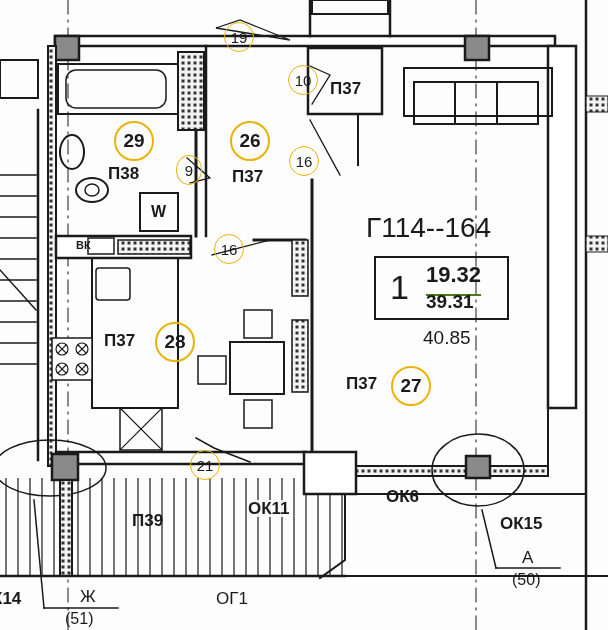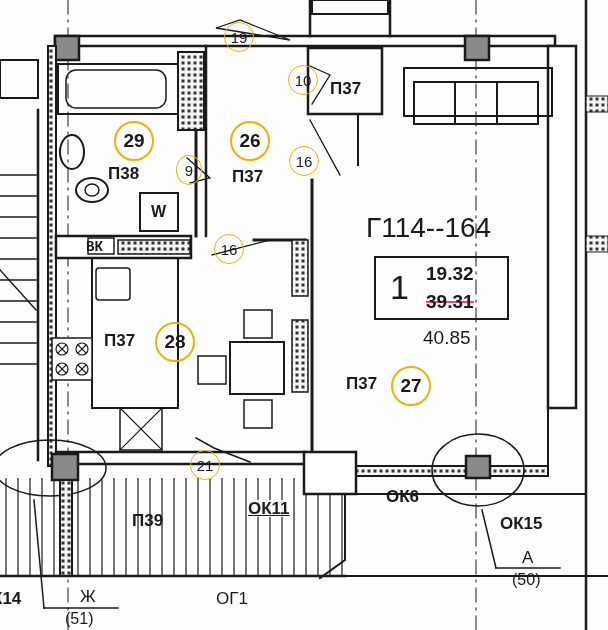--- a/index.html
+++ b/index.html
@@ -6,21 +6,21 @@
   #plan{position:relative;width:608px;height:630px;overflow:hidden;background:#fdfdfd;font-family:"Liberation Sans","DejaVu Sans",sans-serif;}
   svg{position:absolute;left:0;top:0;}
   .lbl{position:absolute;font-weight:bold;color:#1a1a1a;white-space:nowrap;line-height:1;}
   .code{font-size:17px;}
   .circ{position:absolute;border:2px solid #eab308;border-radius:50%;display:flex;align-items:center;justify-content:center;font-weight:bold;color:#1a1a1a;background:transparent;}
   .circ.big{width:36px;height:36px;font-size:19px;}
   .circ.sm{width:28px;height:28px;font-size:15px;font-weight:normal;border-width:1.5px;}
   .title{font-size:28px;font-weight:normal;letter-spacing:0px;}
   .areabox{position:absolute;left:374px;top:256px;width:131px;height:60px;border:2px solid #1a1a1a;}
   .areabox .num{position:absolute;left:14px;top:12px;font-size:34px;font-weight:normal;}
-  .areabox .a1{position:absolute;left:50px;top:6px;font-size:19px;border-bottom:2px solid #ec4899;padding-bottom:18px;}
+  .areabox .a1{position:absolute;left:50px;top:6px;font-size:22px;border-bottom:2px solid #4d7c0f;padding-bottom:8px;}
   .areabox .a2{position:absolute;left:50px;top:34px;font-size:19px;}
   .total{position:absolute;left:423px;top:328px;font-size:19px;}
 </style>
 </head>
 <body>
 
 <div id="plan">
   <svg width="608" height="630" viewBox="0 0 608 630">
     <defs>
       <pattern id="hatch" width="12" height="10" patternUnits="userSpaceOnUse">
@@ -177,23 +177,23 @@
   <div class="lbl code" style="left:132px;top:512px;">П39</div>
 
   <div class="circ sm" style="left:224px;top:22px;">19</div>
   <div class="circ sm" style="left:288px;top:65px;">10</div>
   <div class="circ sm" style="left:289px;top:146px;">16</div>
   <div class="circ sm" style="left:176px;top:155px;width:24px;height:28px;">9</div>
   <div class="circ sm" style="left:214px;top:234px;">16</div>
   <div class="circ sm" style="left:190px;top:450px;">21</div>
 
   <div class="lbl" style="left:151px;top:204px;font-size:16px;">W</div>
-  <div class="lbl" style="left:86px;top:240px;font-size:14px;font-family:Liberation Mono, monospace;">ВК</div>
-
-  <div class="lbl code" style="left:248px;top:500px;background:rgba(255,255,255,0.85);text-decoration:underline;">ОК11</div>
+  <div class="lbl" style="left:76px;top:240px;font-size:11px;">ВК</div>
+
+  <div class="lbl code" style="left:248px;top:500px;background:rgba(255,255,255,0.85);">ОК11</div>
   <div class="lbl code" style="left:386px;top:488px;text-align:center;">ОК6</div>
   <div class="lbl code" style="left:500px;top:515px;">ОК15</div>
   <div class="lbl code" style="left:-8px;top:590px;">К14</div>
   <div class="lbl code" style="left:196px;top:590px;font-weight:normal;margin-left:20px;">ОГ1</div>
 
   <div class="lbl" style="left:80px;top:588px;font-size:17px;font-weight:normal;">Ж</div>
   <div class="lbl" style="left:65px;top:611px;font-size:16px;font-weight:normal;">(51)</div>
   <div class="lbl" style="left:522px;top:549px;font-size:17px;font-weight:normal;">А</div>
   <div class="lbl" style="left:512px;top:572px;font-size:16px;font-weight:normal;">(50)</div>
 </div>

